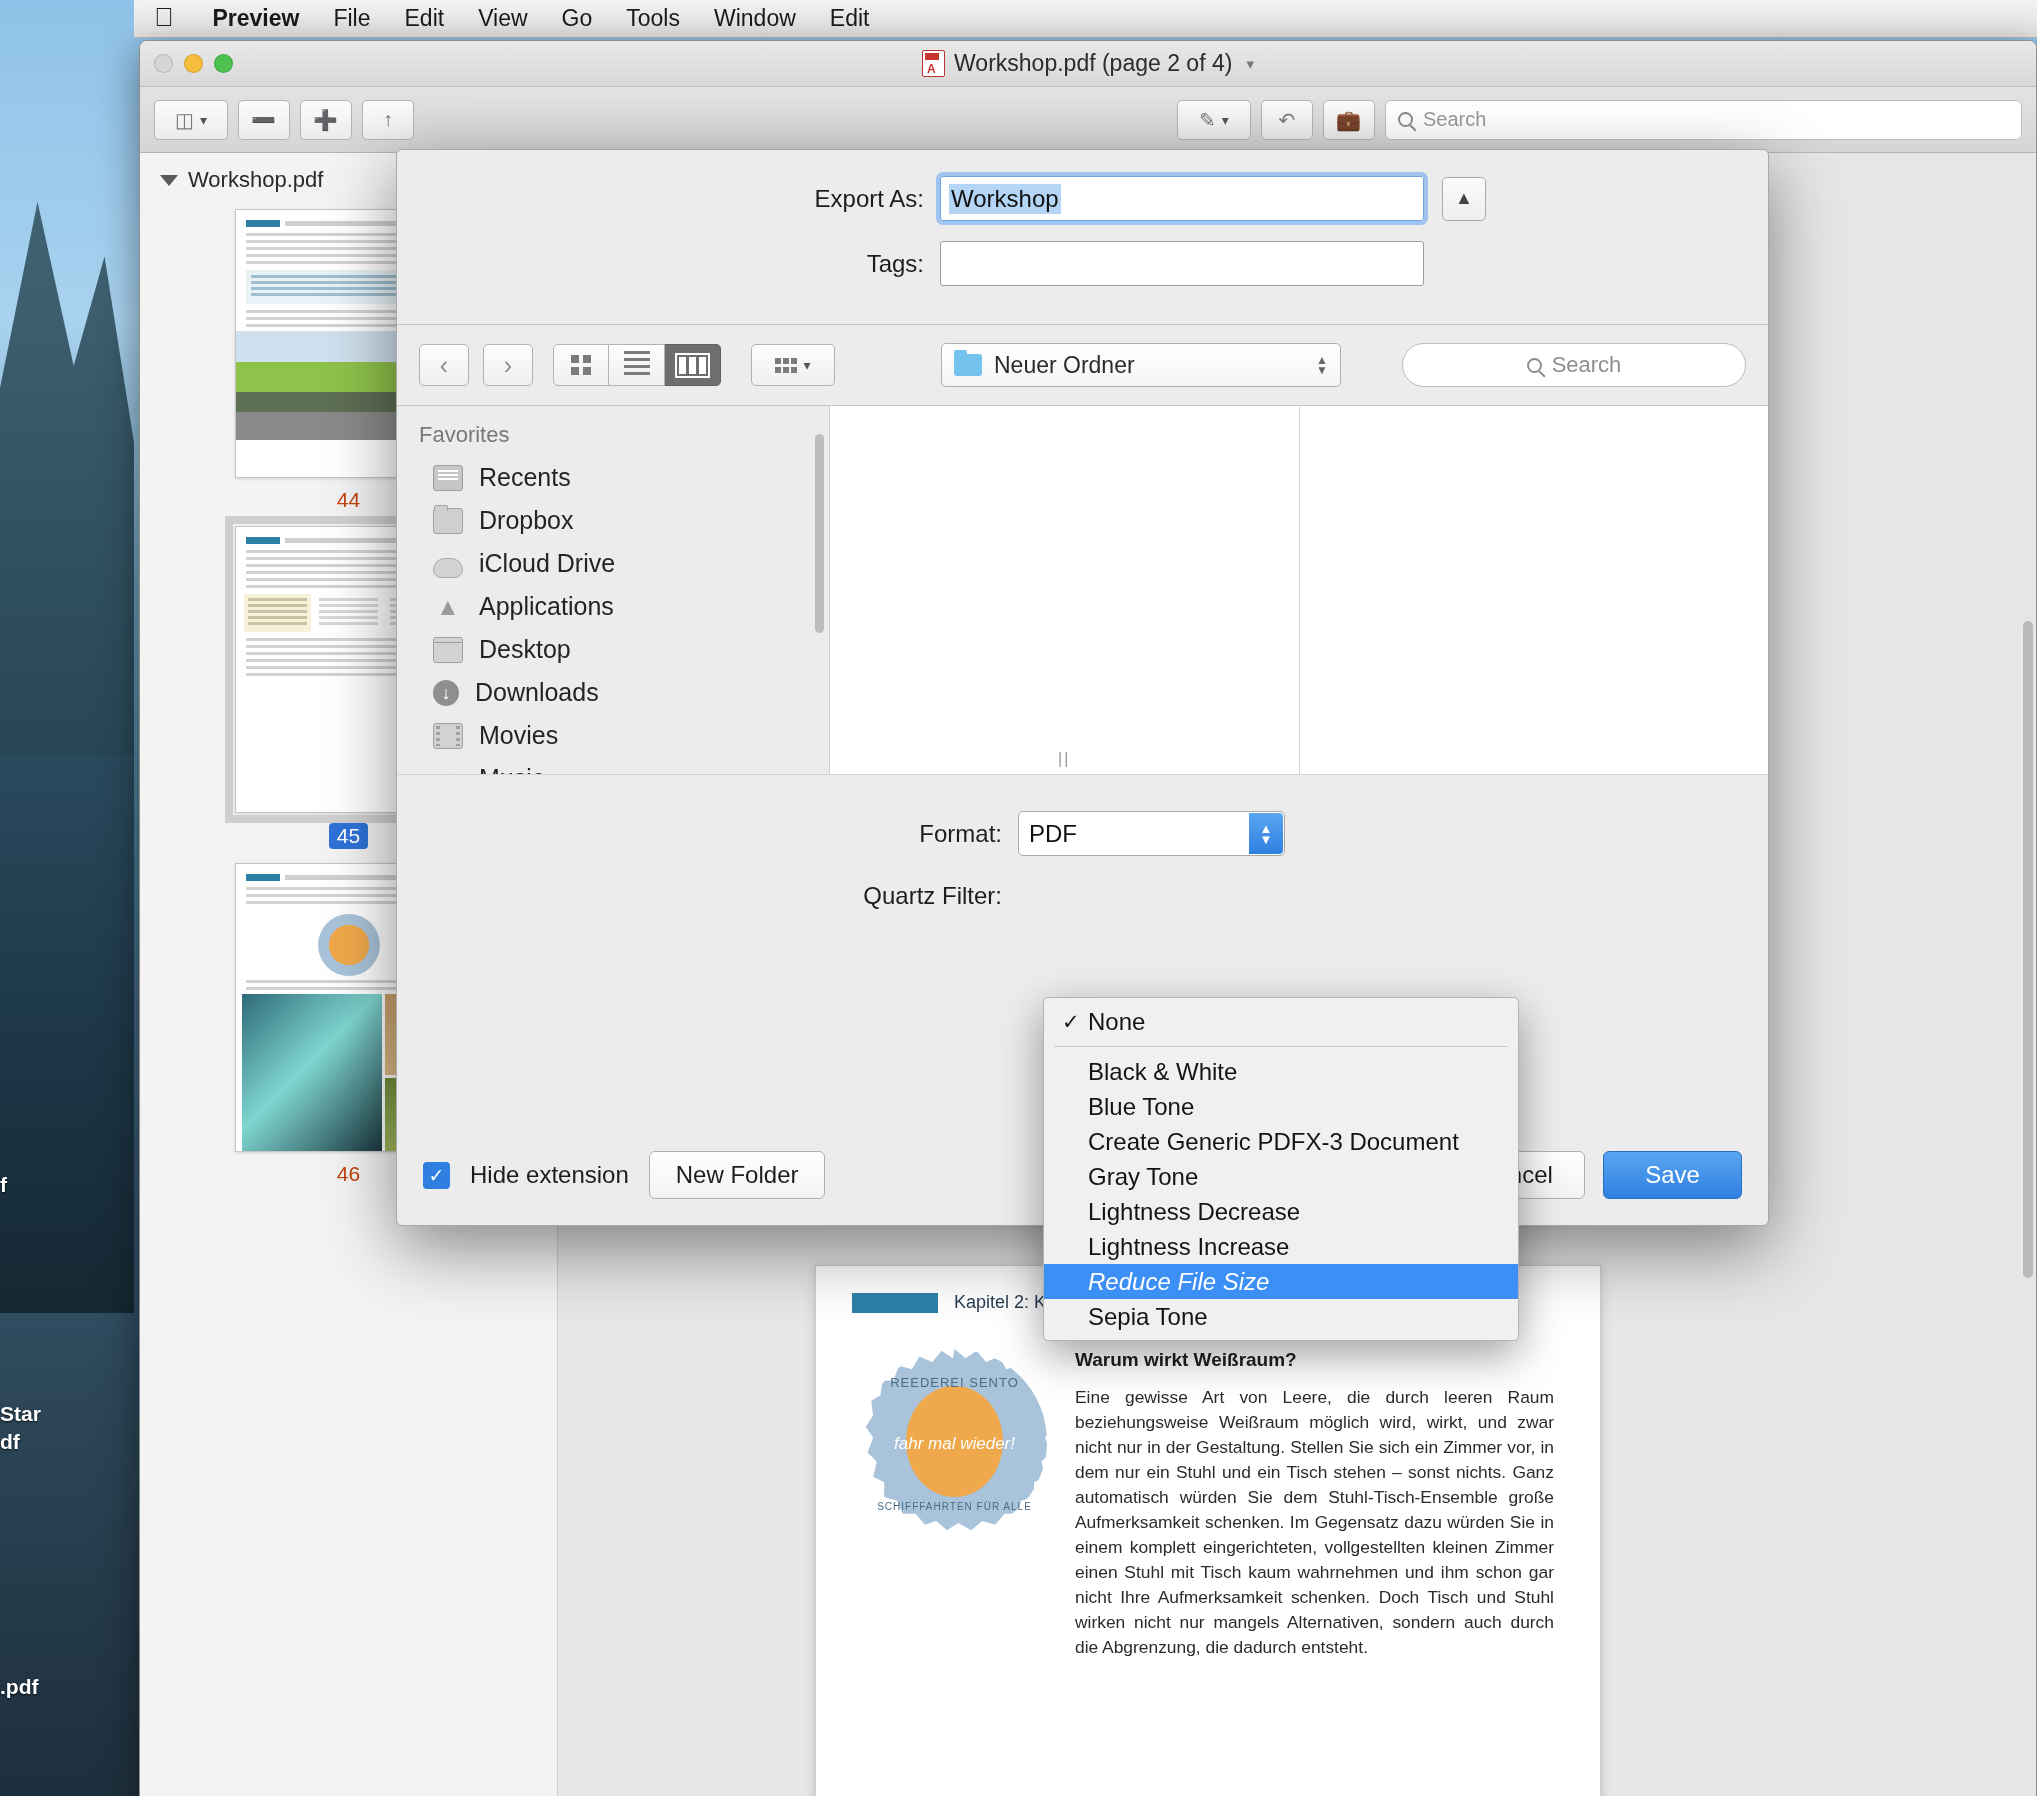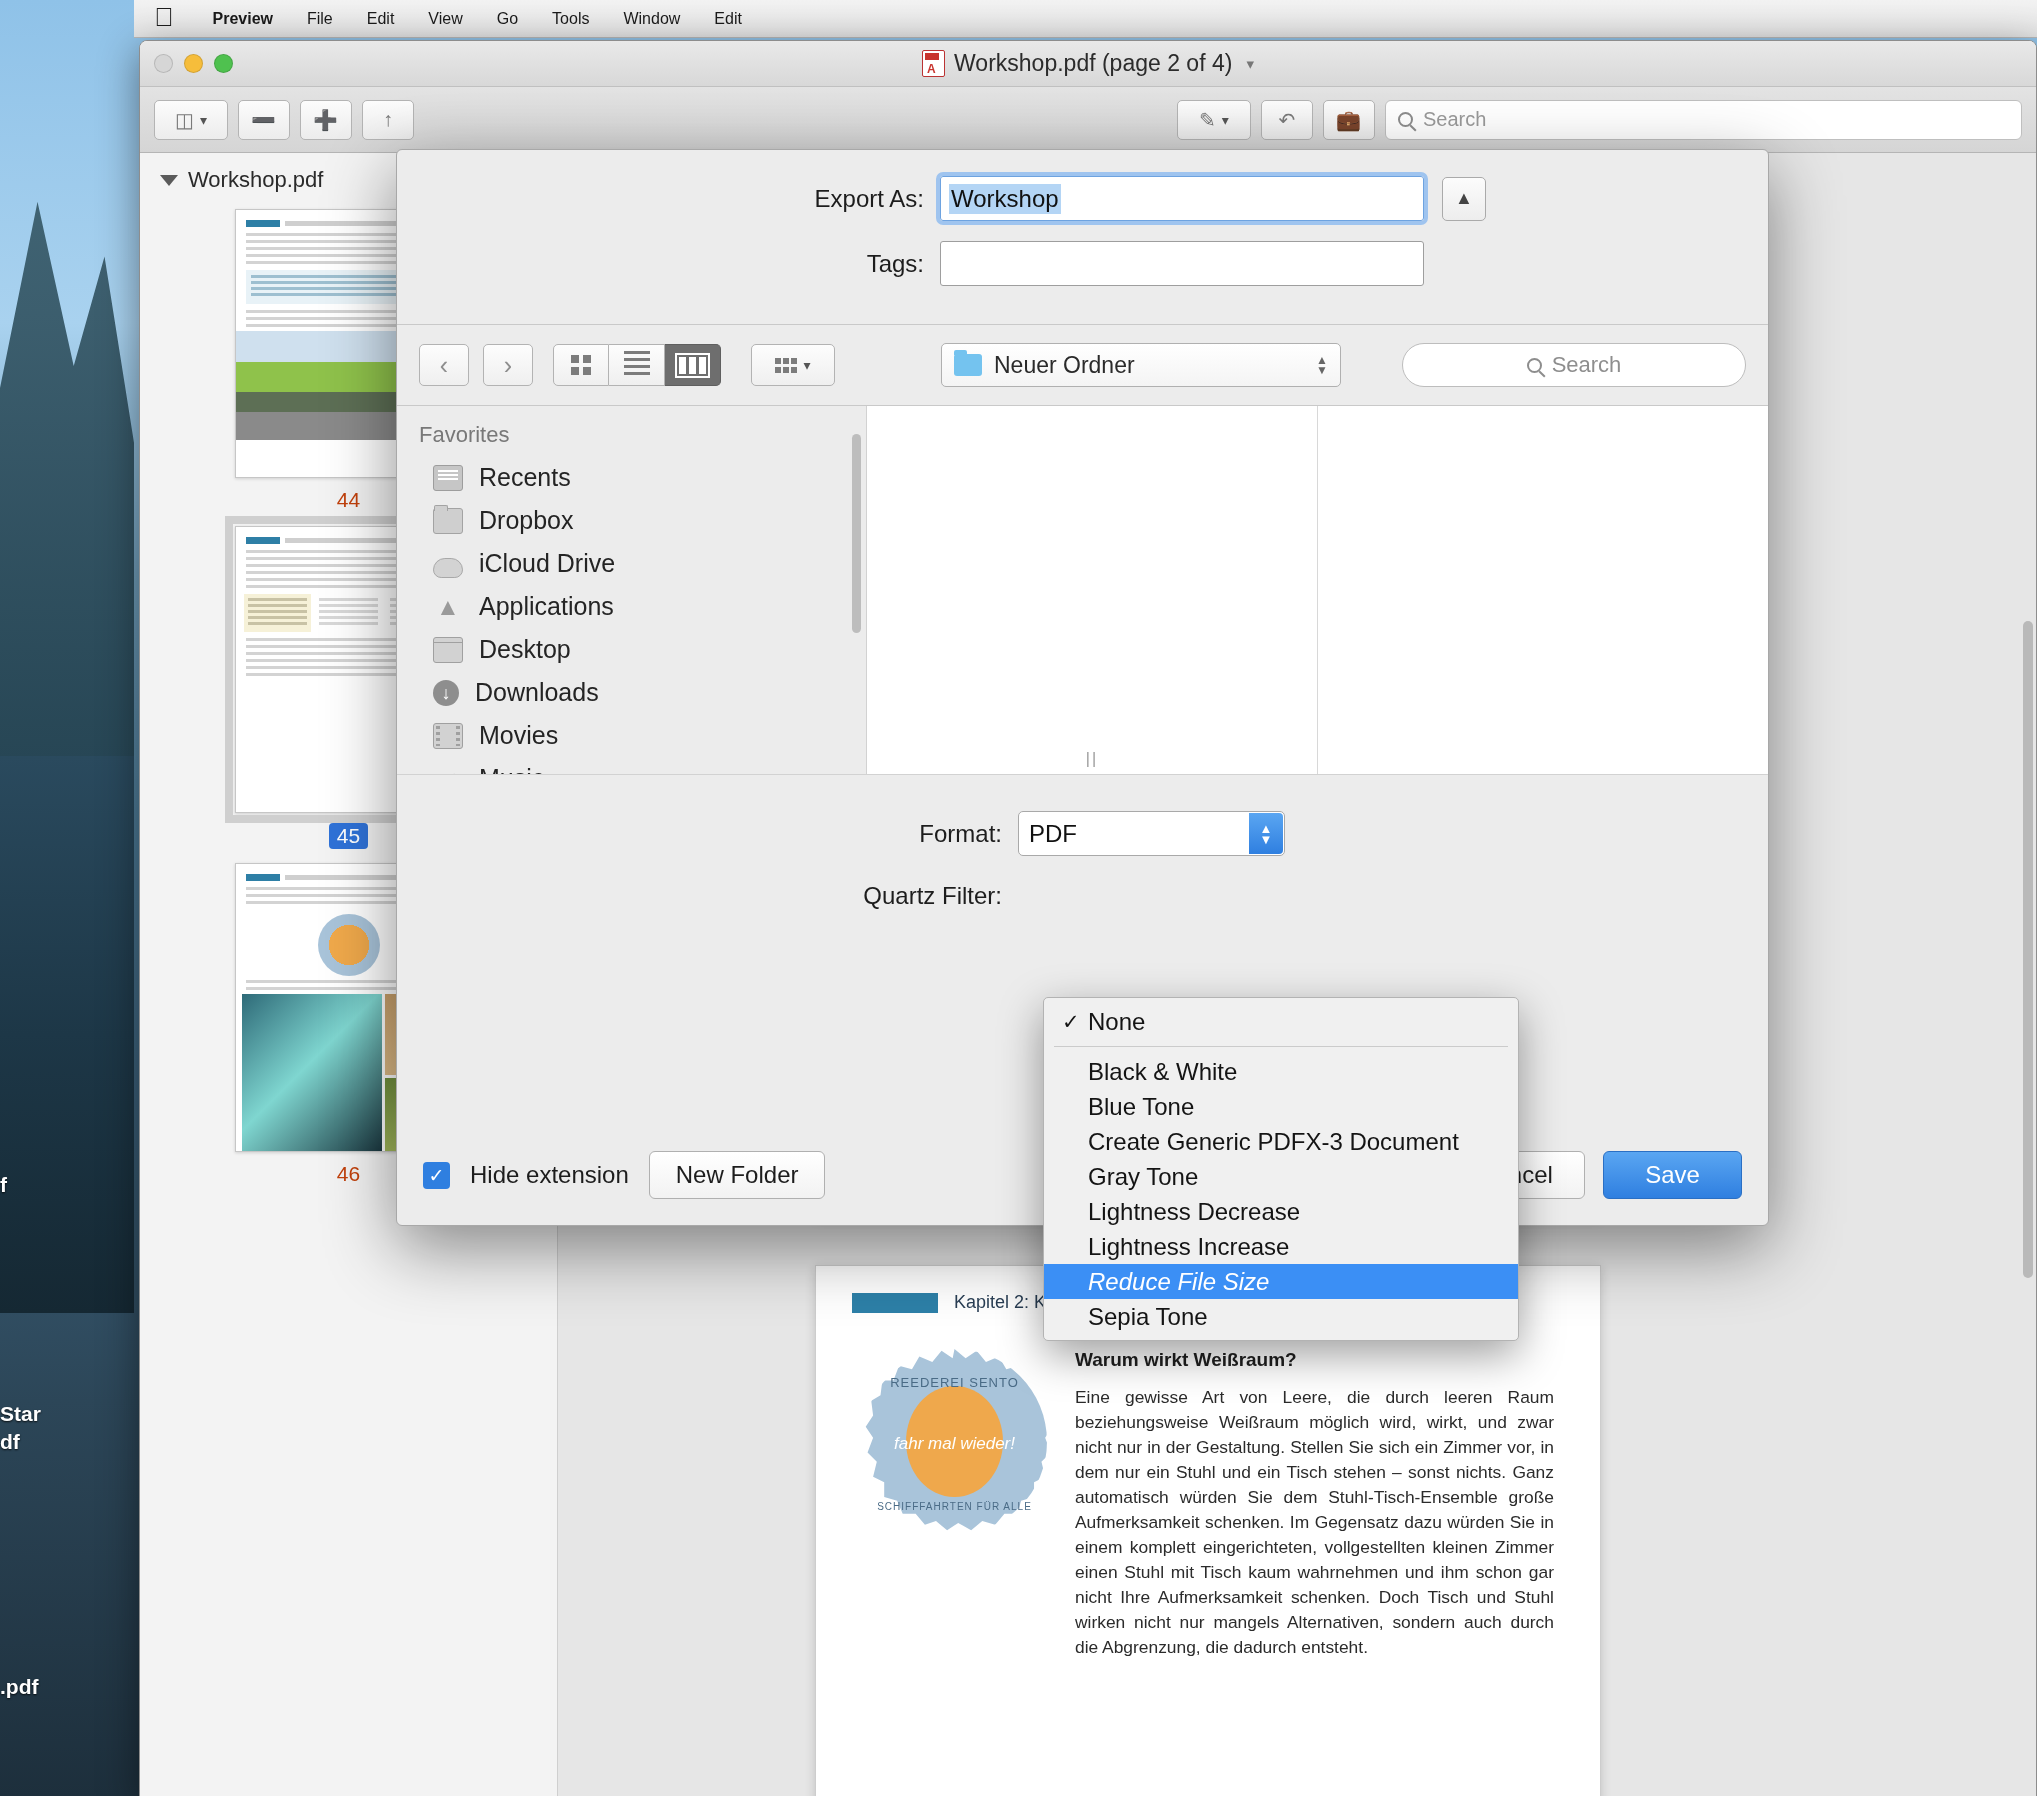--- a/index.html
+++ b/index.html
@@ -39,21 +39,21 @@
   
   .menubar {
     position: absolute; left: 134px; top: 0; right: 0; height: 38px;
     background: linear-gradient(180deg,#f2f2f2 0%, #e4e4e4 100%);
     border-bottom: 1px solid #b9b9b9;
     display: flex; align-items: center;
     padding-left: 10px;
   }
   .menubar .apple { font-size: 26px; color: #1d1d1d; margin: 0 22px 3px 10px; }
   .menubar .mi {
-    font-size: 16px; color: #1a1a1a; padding: 0 17px; white-space: nowrap;
+    font-size: 23px; color: #1a1a1a; padding: 0 17px; white-space: nowrap;
   }
   .menubar .mi.bold { font-weight: bold; }
 
   
   .window {
     position: absolute; left: 139px; top: 40px; width: 1898px; height: 1757px;
     background: #fff;
     border: 1px solid #8d8d8d;
     border-radius: 8px 8px 0 0;
     overflow: hidden;
@@ -296,21 +296,21 @@
   .stepper { display: flex; flex-direction: column; color: #666; font-size: 12px; line-height: 10px; }
   .sheet-search {
     width: 344px; height: 44px; margin-left: auto;
     background: #fff; border: 1px solid #bdbdbd; border-radius: 22px;
     display: flex; align-items: center; justify-content: center; gap: 10px;
     color: #8e8e8e; font-size: 22px;
   }
 
   .sheet-browser { display: flex; height: 368px; background: #fff; }
   .fav-col {
-    width: 470px; background: #ececec; border-right: 1px solid #d2d2d2;
+    width: 433px; background: #ececec; border-right: 1px solid #d2d2d2;
     position: relative; overflow: hidden; padding-top: 12px;
   }
   .fav-title { font-size: 22px; color: #787878; padding: 4px 0 8px 22px; }
   .fav-item {
     display: flex; align-items: center; gap: 16px; padding: 7px 0 7px 36px;
     font-size: 25px; color: #242424;
   }
   .fav-ic { width: 30px; height: 26px; flex: none; position: relative; }
   .ic-recents { background:#c6c6c6; border:1.5px solid #9d9d9d; border-radius:3px; }
   .ic-recents::after{content:"";position:absolute;left:4px;top:4px;right:4px;height:10px;background:repeating-linear-gradient(#fff 0 2px,#c6c6c6 2px 4px);}

